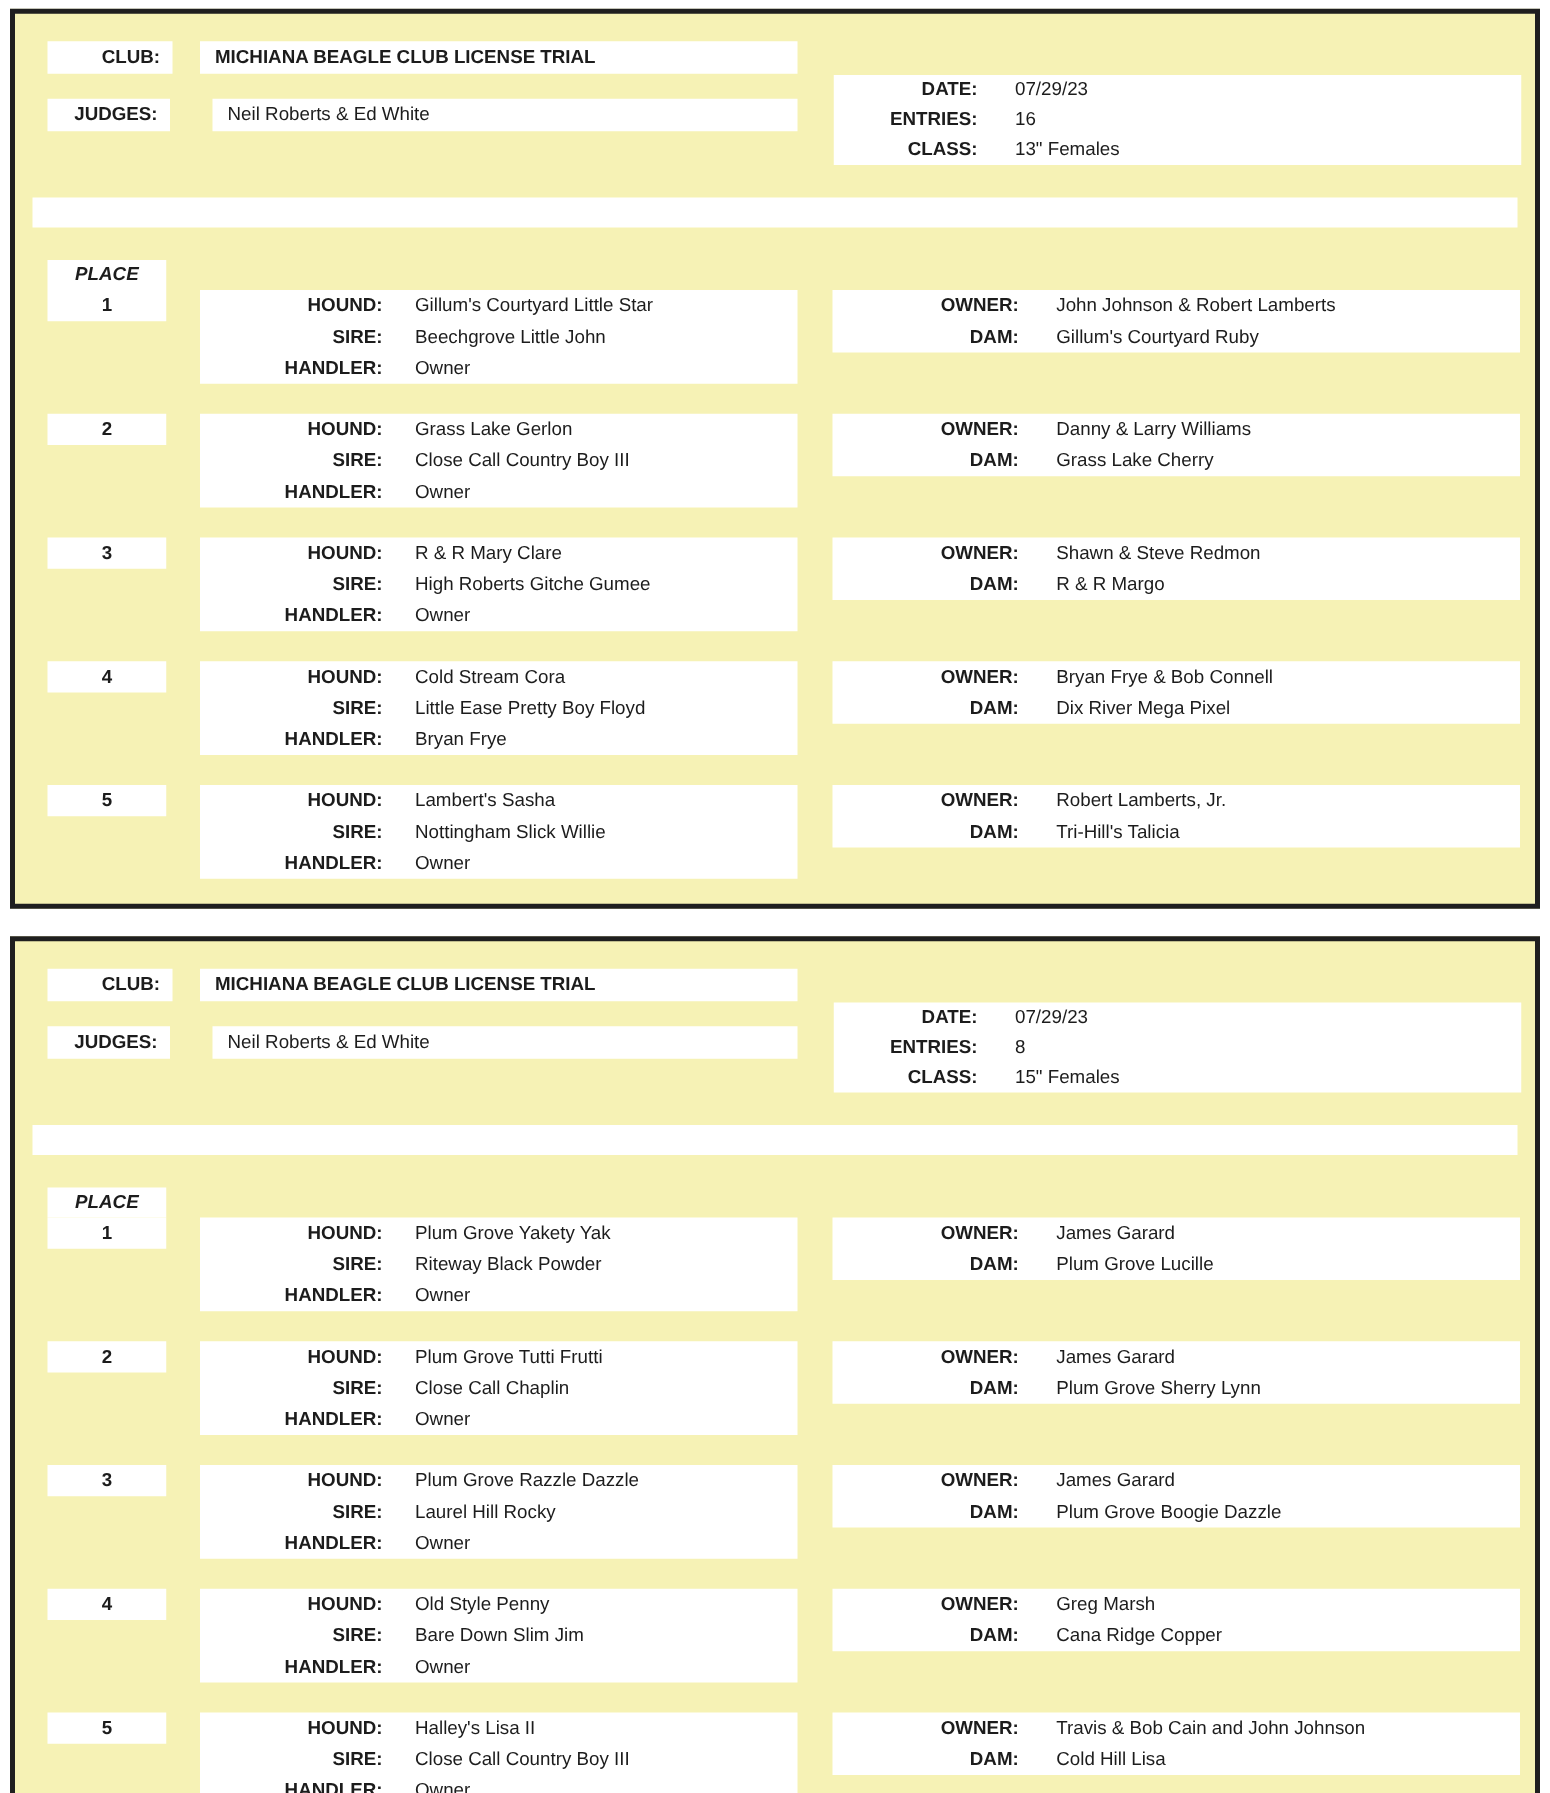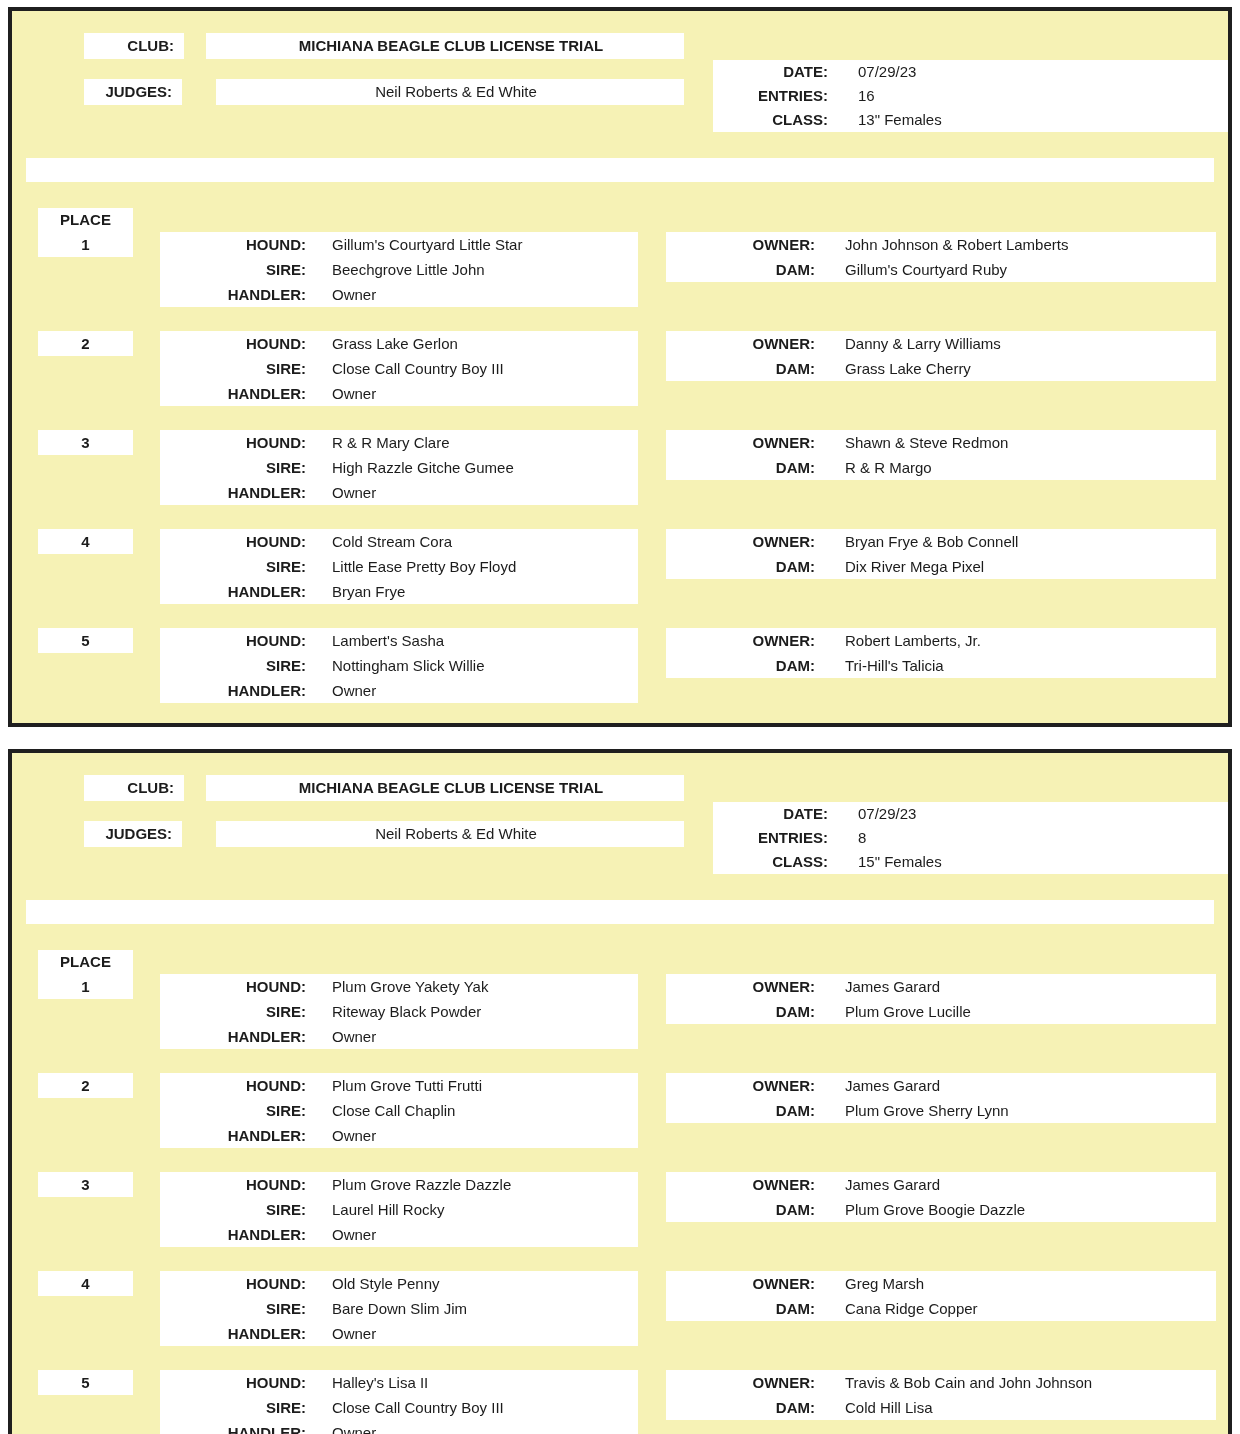--- a/index.html
+++ b/index.html
@@ -19,53 +19,52 @@
     box-sizing: border-box;
     width: 1224px;
     border: 4px solid #1f1f1f;
     background: #f6f2b5;
     padding-bottom: 20px;
   }
   .sheet + .sheet { margin-top: 22px; }
 
   
   .header { display: flex; align-items: flex-start; padding-top: 22px; }
-  .header-left { width: 626px; margin-left: 46px; }
+  .header-left { width: 626px; }
   .hrow { display: flex; height: 26px; line-height: 26px; }
   .hrow.judges { margin-top: 20px; gap: 12px; }
   .hlbl-box {
     width: 100px; margin-left: 26px; background: #ffffff;
     font-weight: bold; font-size: 15px; text-align: right;
     padding-right: 10px; box-sizing: border-box;
   }
   .hval-box {
     width: 478px; margin-left: 22px; background: #ffffff;
     font-size: 15px; padding-left: 12px; box-sizing: border-box;
     white-space: nowrap;
-    text-align: center;
   }
   .hval-box.club { font-weight: bold; }
   .header-right {
     width: 550px; margin-left: 29px; background: #ffffff;
     padding: 0; box-sizing: border-box; margin-top: 27px;
   }
   .hrow-r { display: flex; height: 24px; line-height: 24px; font-size: 15px; }
   .hlbl-r { width: 115px; text-align: right; font-weight: bold; }
   .hval-r { padding-left: 30px; white-space: nowrap; }
 
   
   .empty-band { height: 24px; background: #ffffff; margin: 26px 14px 0 14px; }
 
   
   .entries { margin-top: 26px; }
   .place-header-row { display: none; }
   .place-header-row.show { display: block; }
   .place-header-box {
     width: 95px; margin-left: 26px; background: #ffffff; height: 24px;
-    line-height: 24px; text-align: center; font-weight: bold; font-size: 15px;
+    line-height: 24px; text-align: center; font-weight: bold; font-size: 15px; font-style: italic;
   }
   .entry { display: flex; align-items: flex-start; margin-bottom: 24px; }
   .entry-wrap:last-child .entry { margin-bottom: 0; }
   .place-cell {
     width: 95px; margin-left: 26px; background: #ffffff; height: 25px;
     line-height: 25px; text-align: center; font-weight: bold; font-size: 15px;
   }
   .left-block { width: 478px; margin-left: 27px; background: #ffffff; }
   .right-block { width: 550px; margin-left: 28px; background: #ffffff; }
   .row { display: flex; height: 25px; line-height: 25px; font-size: 15px; margin-left: 34px; }
@@ -176,21 +175,21 @@
 
     <div class="entry">
       <div class="place-cell">3</div>
       <div class="left-block">
         <div class="row">
           <span class="lbl">HOUND:</span>
           <span class="val">R &amp; R Mary Clare</span>
         </div>
         <div class="row">
           <span class="lbl">SIRE:</span>
-          <span class="val">High Razzle Gitche Gumee</span>
+          <span class="val">High Roberts Gitche Gumee</span>
         </div>
         <div class="row">
           <span class="lbl">HANDLER:</span>
           <span class="val">Owner</span>
         </div>
       </div>
       <div class="right-block">
         <div class="row">
           <span class="lbl lbl-r">OWNER:</span>
           <span class="val">Shawn &amp; Steve Redmon</span>

